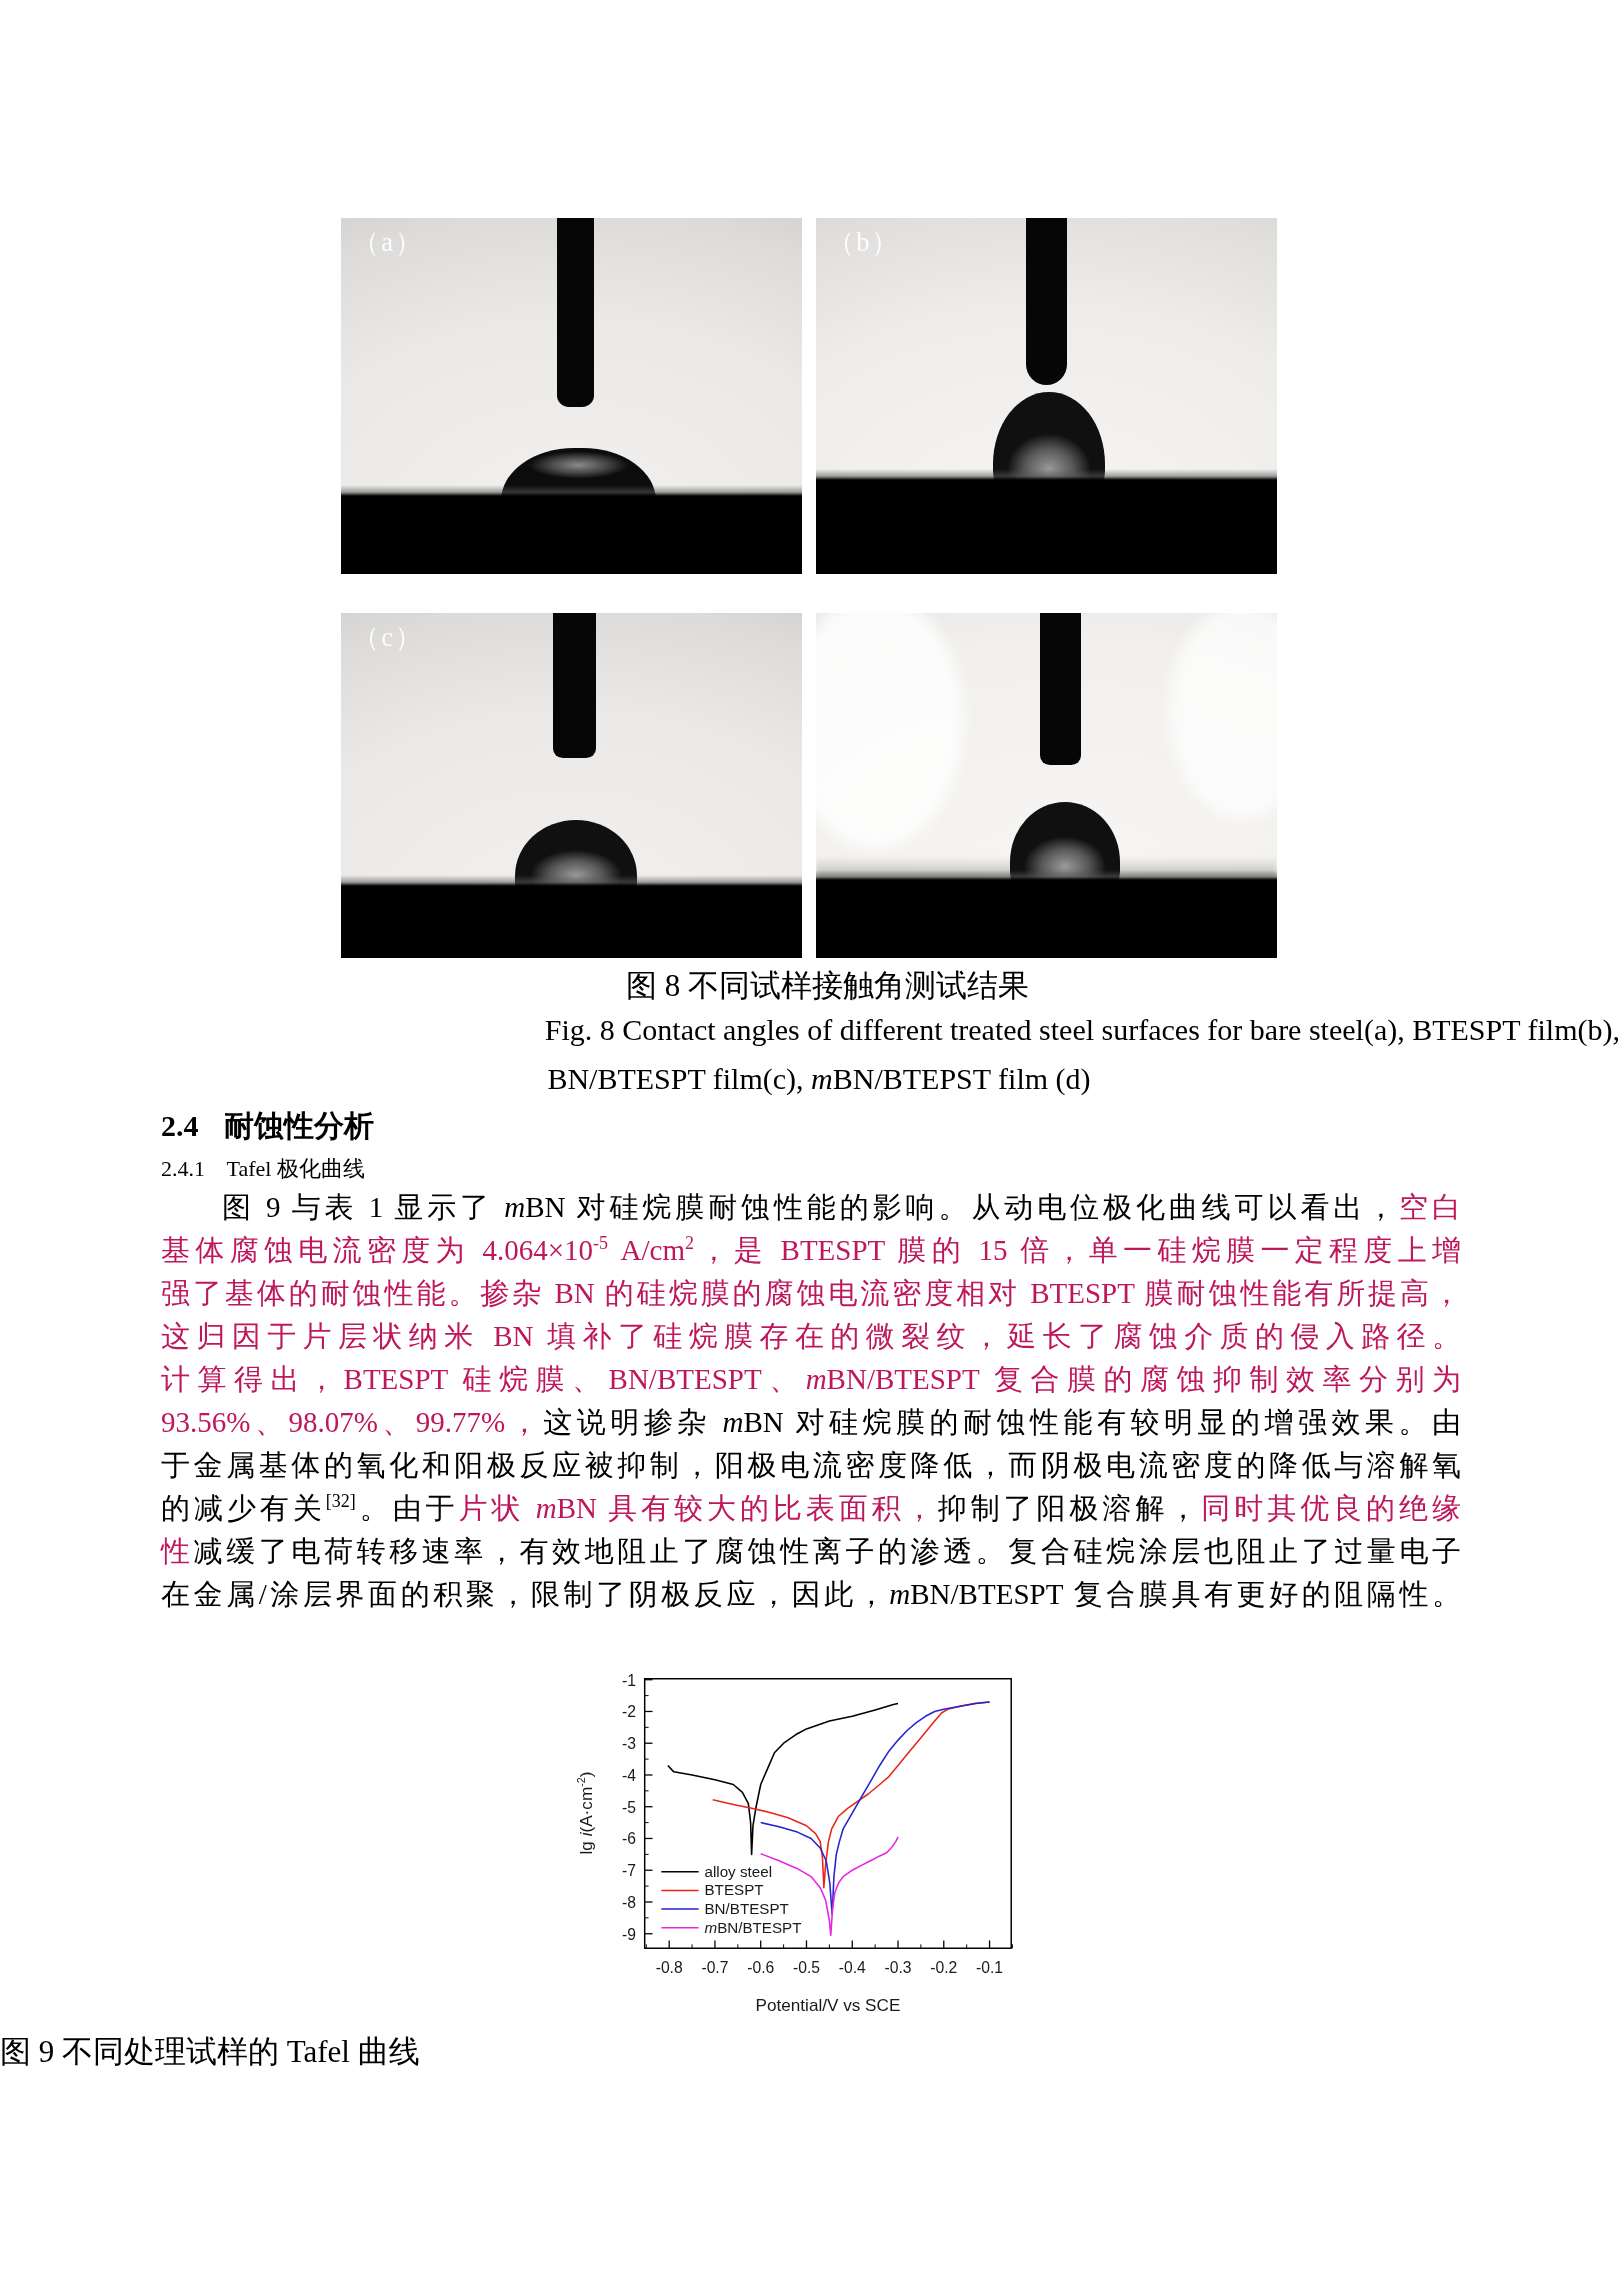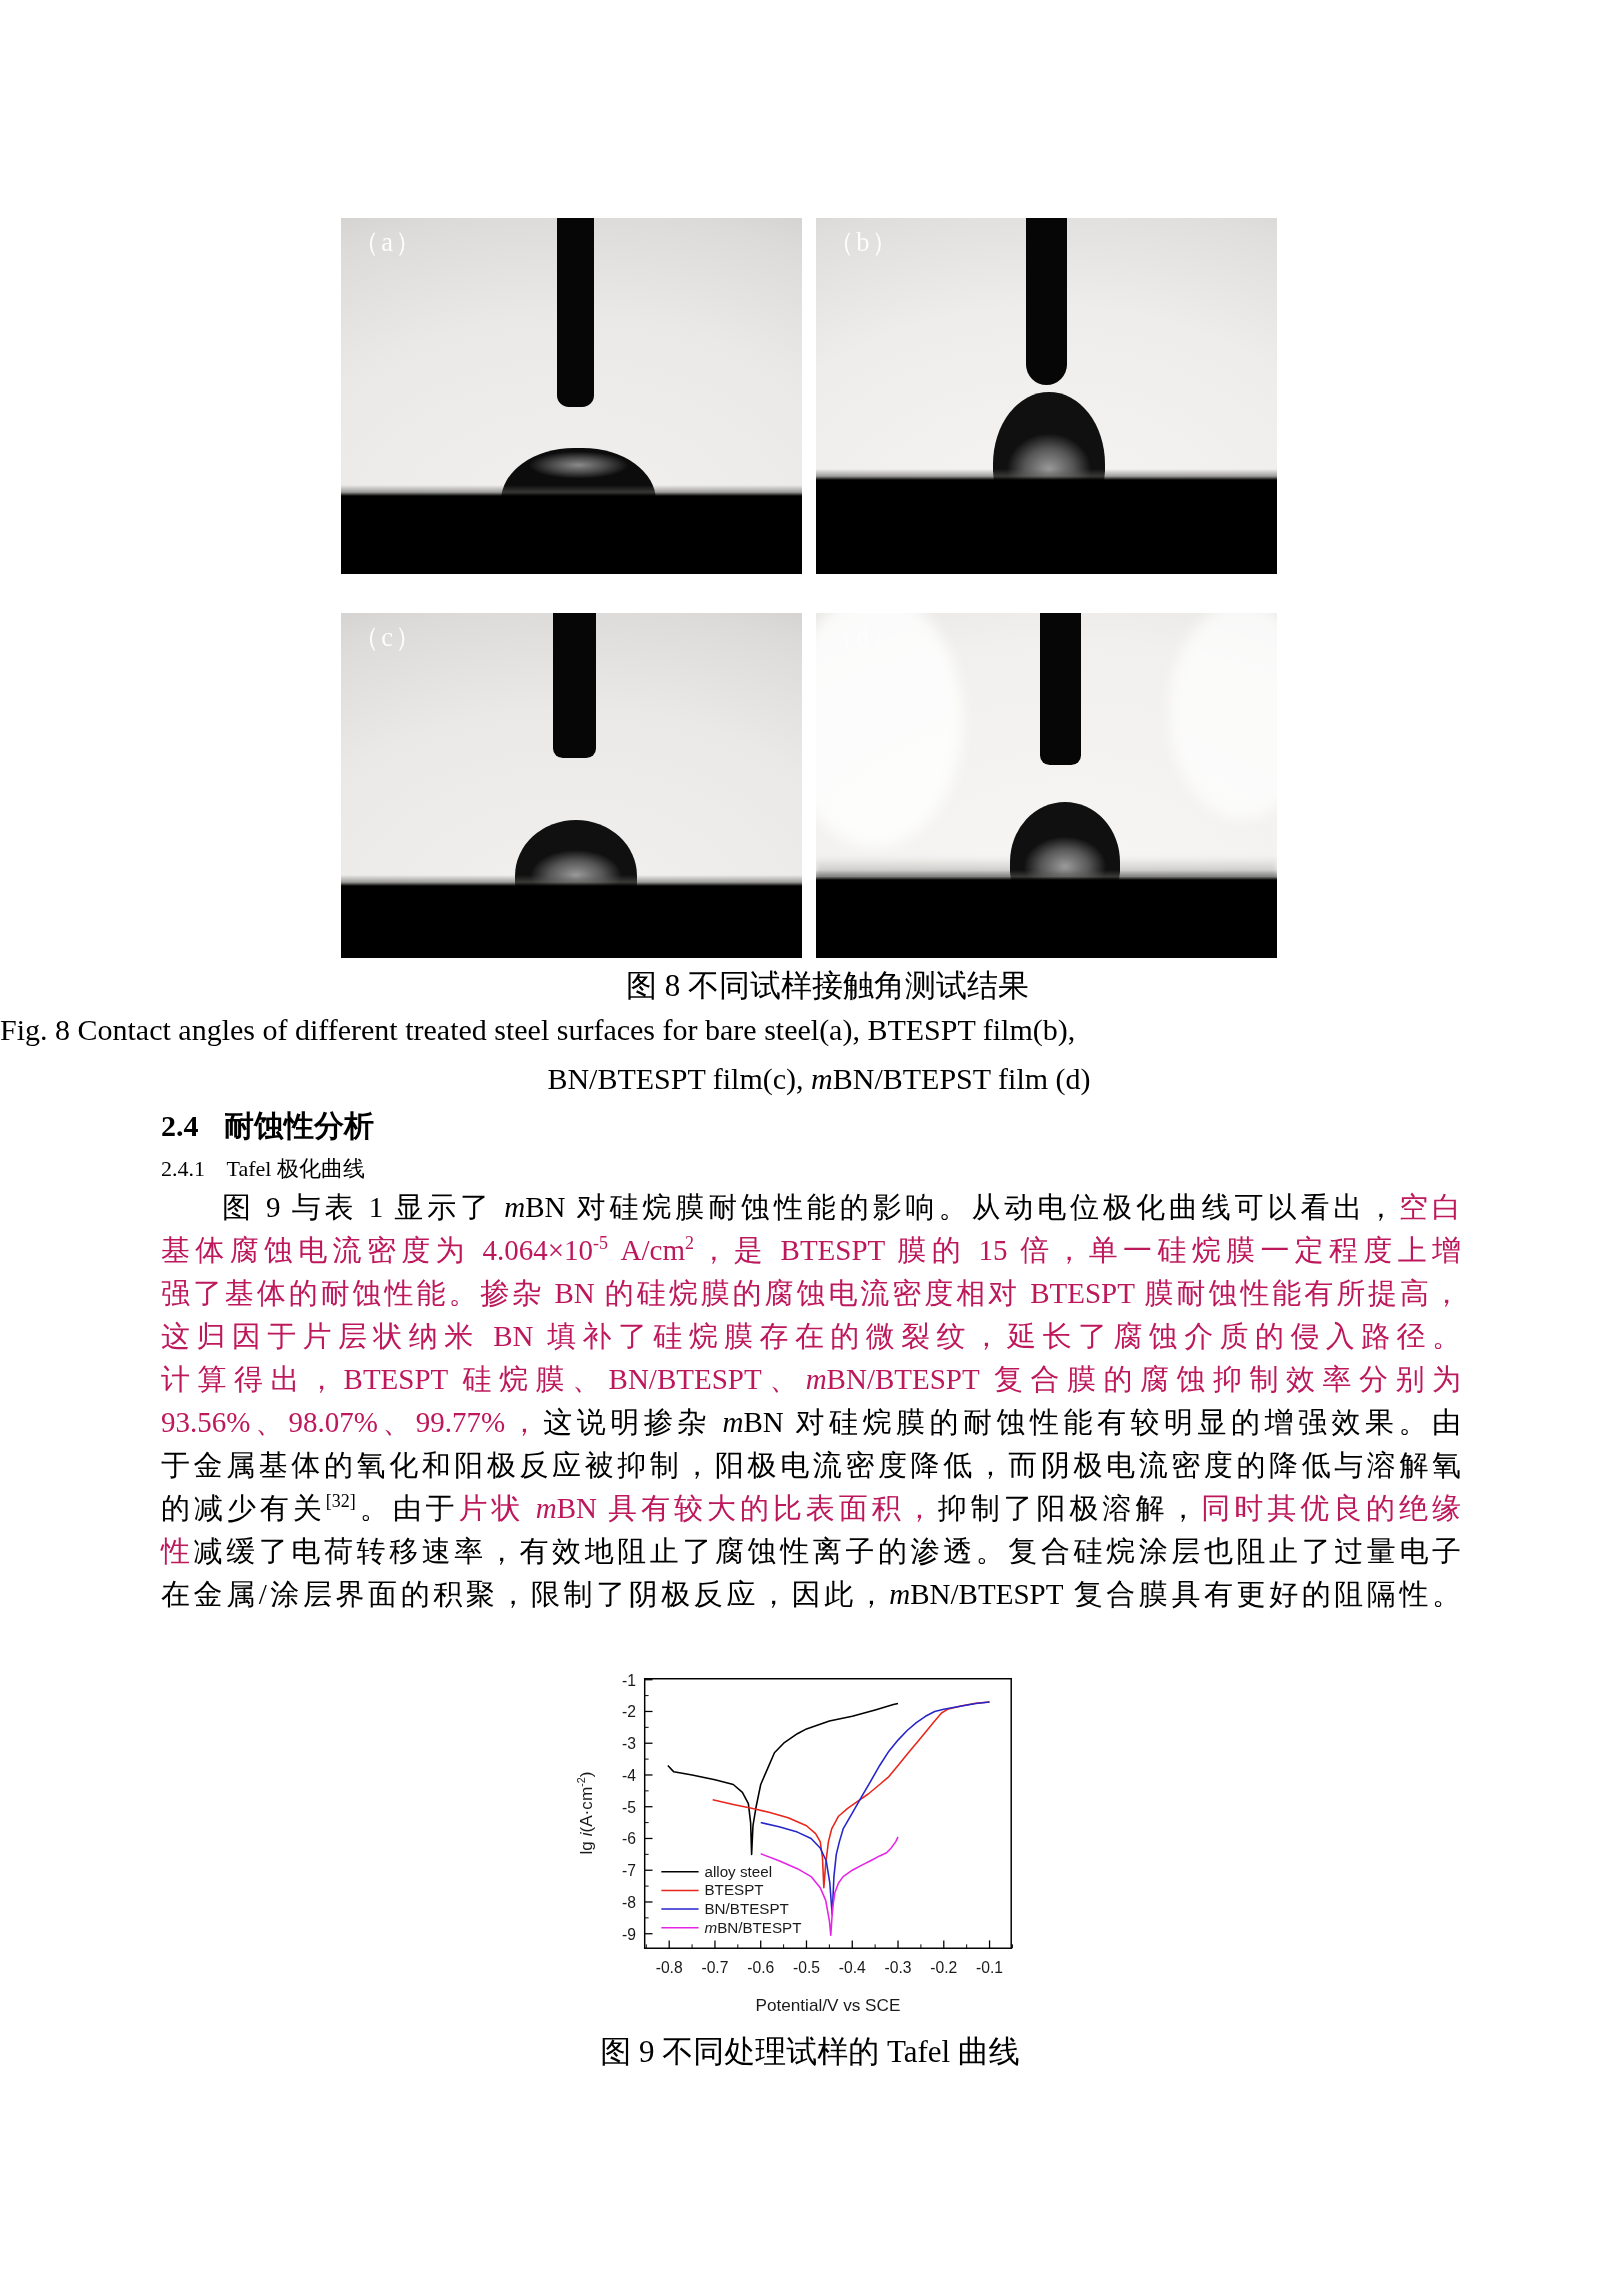--- a/index.html
+++ b/index.html
@@ -42,40 +42,40 @@
     border-radius:50% 50% 34% 34% / 62% 62% 30% 30%;}
   .photo-d .droplet{left:calc(54% - 55px);width:110px;height:104px;bottom:15%;
     border-radius:52% 52% 38% 38% / 60% 60% 34% 34%;}
   .blotch{position:absolute;border-radius:50%;filter:blur(6.9px);z-index:1;}
   .photo-d .blotch.b1{left:-29px;top:-19.6px;width:176px;height:255px;background:rgba(255,255,255,0.8);}
   .photo-d .blotch.b2{right:-39px;top:-9.8px;width:147px;height:216px;background:rgba(255,255,255,0.7);}
   .photo-d .band{position:absolute;left:0;right:0;bottom:22%;height:25.5px;z-index:2;filter:blur(2.9px);
     background:linear-gradient(rgba(150,150,148,0) 0%, rgba(150,150,148,0.45) 60%, rgba(110,110,108,0.6) 100%);}
   
   .caption-zh8{position:absolute;left:0;right:0;top:965px;text-align:center;font-size:31px;padding-left:35px;}
-  .caption-en1{position:absolute;left:0;right:0;top:1013px;text-align:left;font-size:30px;}
+  .caption-en1{position:absolute;left:0;right:0;top:1013px;text-align:right;font-size:30px;}
   .caption-en2{position:absolute;left:0;right:0;top:1062px;text-align:center;font-size:30px;margin-left:18px;}
   .heading-24{position:absolute;left:161px;top:1106px;font-size:30px;font-weight:bold;}
   .heading-24 .h-num{margin-right:25.5px;}
   .heading-241{position:absolute;left:161px;top:1154px;font-size:22px;}
   .heading-241 .h-num{margin-right:21.6px;}
   
   .body-block{position:absolute;left:161px;top:1186px;width:1300px;font-size:29px;}
   .body-line{height:43px;line-height:43px;text-align:justify;text-align-last:justify;white-space:nowrap;}
   .body-line.indent{text-indent:61px;}
   .red{color:#be185d;}
   .it{font-style:italic;}
   sup{font-size:0.62em;line-height:0;}
   
   .chart-wrap{position:absolute;left:568px;top:1666px;width:515px;height:392px;}
   .chart-wrap svg{font-family:"Liberation Sans","DejaVu Sans",sans-serif;}
   .tick{font-size:16px;fill:#1a1a1a;}
   .legend{font-size:15.5px;fill:#1a1a1a;}
   .axis-title{font-size:17.5px;fill:#1a1a1a;}
-  .caption-zh9{position:absolute;left:0;right:0;top:2031px;text-align:center;font-size:31px;}
+  .caption-zh9{position:absolute;left:0;right:0;top:2031px;text-align:left;font-size:31px;}
 </style>
 </head>
 <body>
 
 <div class="page">
 
   <div class="photo-grid">
     <div class="photo photo-a">
       <span class="photo-label">（a）</span>
       <div class="needle"></div>

